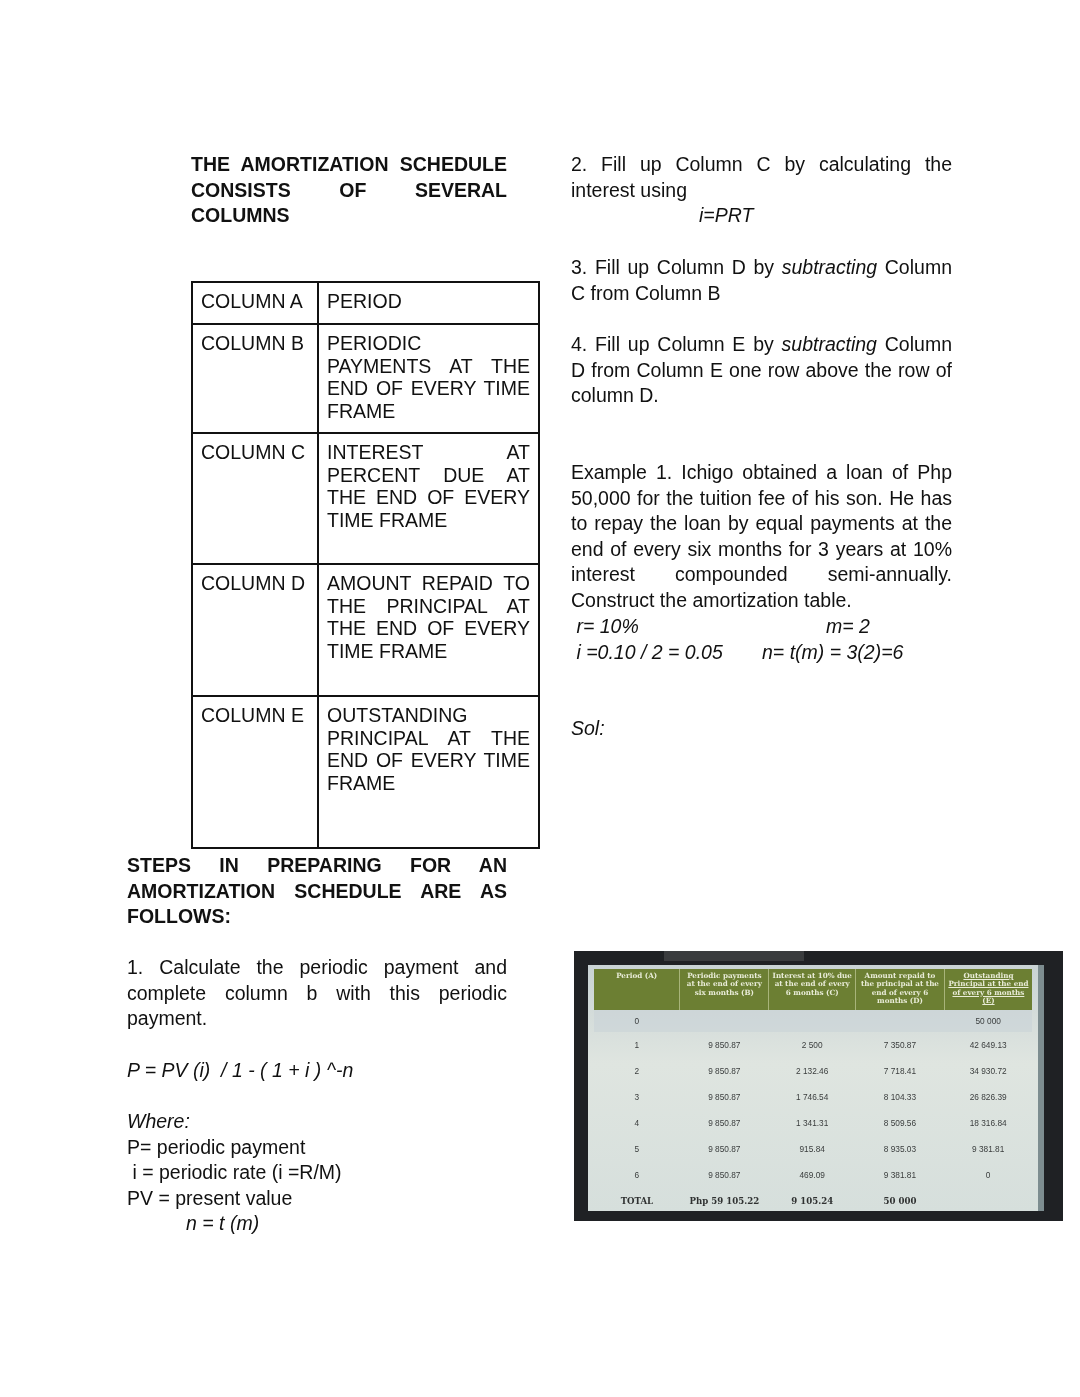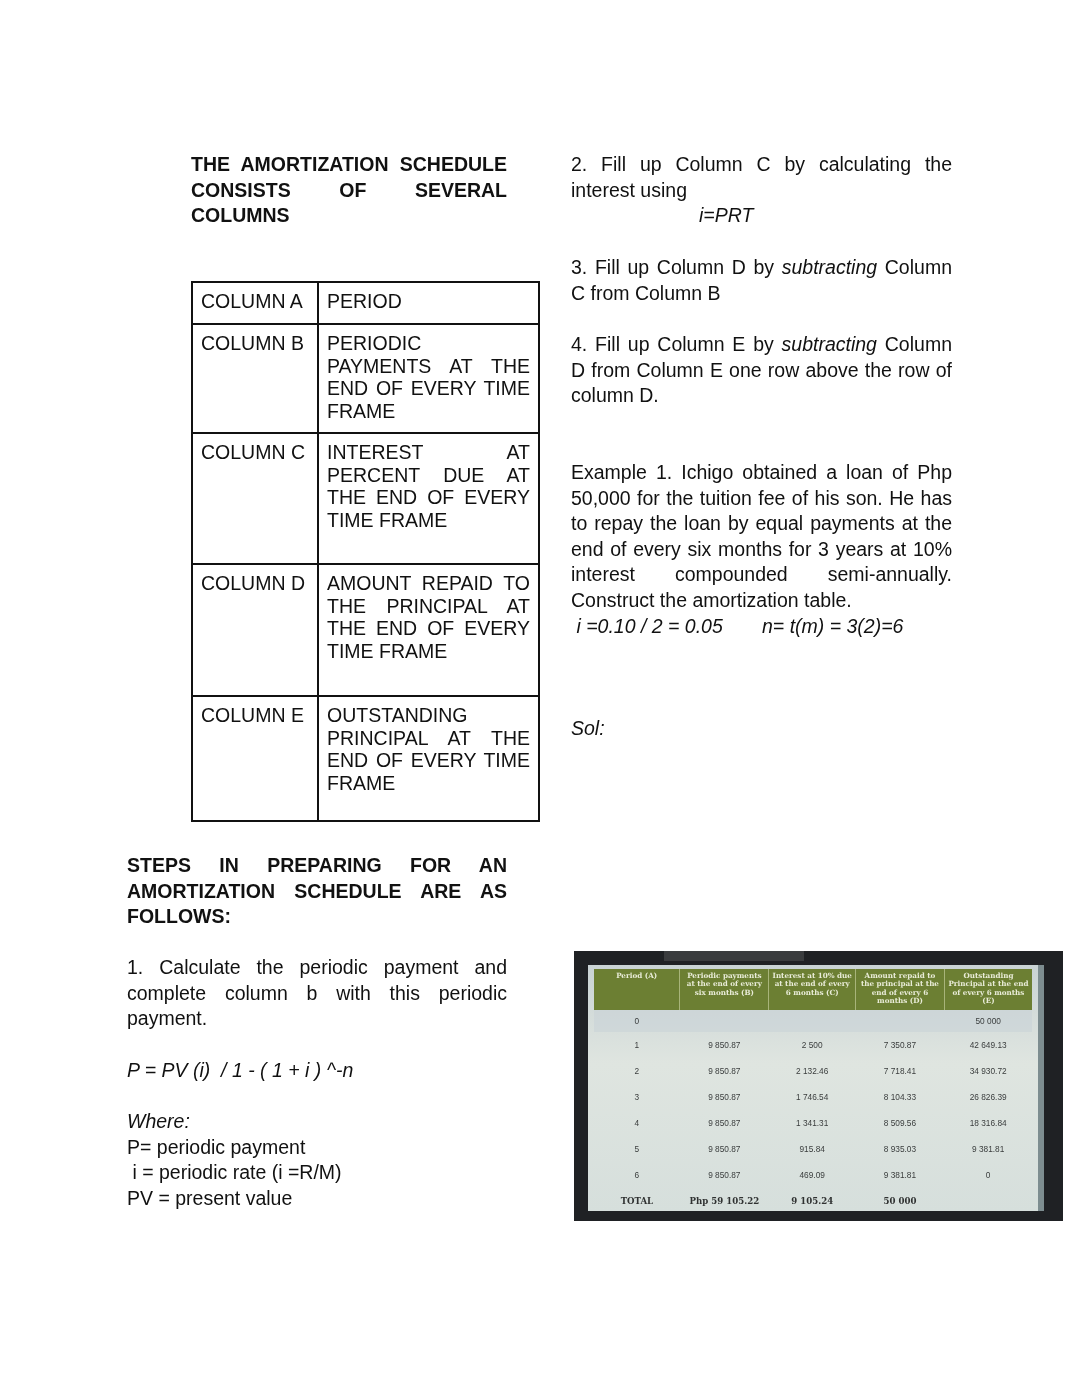--- a/index.html
+++ b/index.html
@@ -51,21 +51,21 @@
     border-right: 6px solid #7d8d90;
   }
   #amort {
     position: absolute; left: 6px; top: 4px; width: 438px; border-collapse: collapse;
     font-family: "DejaVu Serif", serif; color: #3a3d3d;
   }
   #amort th {
     background: #6c7f33; color: #e9ecd8; font-weight: bold; font-size: 7.2px; line-height: 8.4px;
     padding: 3px 2px 4px 2px; border-right: 1px solid #a8b47a; vertical-align: top; margin-left: 40px;
   }
-  #amort th:last-child { border-right: none; }
+  #amort th:last-child { border-right: none; text-decoration: underline; }
   #amort td {
     font-size: 8.3px; text-align: center; height: 26px; padding: 0;
     font-family: "Liberation Sans", sans-serif;
   }
   #amort tr.first td { height: 22px; }
   #amort tr.total td { font-family: "DejaVu Serif", serif; font-weight: bold; font-size: 8.6px; color: #2f3131; }
   #amort tr.r0 td { background: rgba(200,210,215,0.55); }
   .glare { position:absolute; left:90px; top:0; width:140px; height:10px; background:#3a3c3e; }
 </style>
 </head>
@@ -84,50 +84,55 @@
     <td class="v">PERIODIC PAYMENTS AT THE END OF EVERY TIME FRAME</td>
   </tr>
   <tr style="height:131px">
     <td class="k">COLUMN C</td>
     <td class="v">INTEREST AT PERCENT DUE AT THE END OF EVERY TIME FRAME</td>
   </tr>
   <tr style="height:132px">
     <td class="k">COLUMN D</td>
     <td class="v">AMOUNT REPAID TO THE PRINCIPAL AT THE END OF EVERY TIME FRAME</td>
   </tr>
-  <tr style="height:125px">
+  <tr style="height:152px">
     <td class="k">COLUMN E</td>
     <td class="v">OUTSTANDING PRINCIPAL AT THE END OF EVERY TIME FRAME</td>
   </tr>
 </tbody>
   </table>
 
 <div id="steps-title" class="abs t19 bold just">STEPS IN PREPARING FOR AN AMORTIZATION SCHEDULE ARE AS FOLLOWS:</div>
 <div id="step1" class="abs t19 just">1. Calculate the periodic payment and complete column b with this periodic payment.</div>
 <div id="formula" class="abs t19 ital" style="white-space:pre">P = PV (i)  / 1 - ( 1 + i ) ^-n</div>
 
 <div id="where-block" class="abs t19">
   <div class="ital">Where:</div>
   <div style="white-space:pre">P= periodic payment</div>
   <div style="white-space:pre"> i = periodic rate (i =R/M)</div>
   <div style="white-space:pre">PV = present value</div>
+  <div class="ital" style="padding-left:59px">n = t (m)</div>
 </div>
 
 <div id="step2" class="abs t19">
   <div class="just">2. Fill up Column C by calculating the interest using</div>
   <div class="f ital">i=PRT</div>
 </div>
 
 <div id="step3" class="abs t19 just"><span>3. Fill up Column D by </span><span class="ital">subtracting</span><span> Column C from Column B</span></div>
 
 <div id="step4" class="abs t19 just"><span>4. Fill up Column E by </span><span class="ital">subtracting</span><span> Column D from Column E one row above the row of column D.</span></div>
 
 <div id="example" class="abs t19 just">Example 1. Ichigo obtained a loan of Php 50,000 for the tuition fee of his son. He has to repay the loan by equal payments at the end of every six months for 3 years at 10% interest compounded semi-annually. Construct the amortization table.</div>
 
 <div id="givens" class="abs t19 ital">
+  <div class="row">
+    <span style="white-space:pre"> r= 10%</span>
+    <span class="c2">m= 2</span>
+  </div>
   <div class="row">
     <span style="white-space:pre"> i =0.10 / 2 = 0.05</span>
     <span class="c2b">n= t(m) = 3(2)=6</span>
   </div>
 </div>
 
 <div id="sol" class="abs t19 ital">Sol:</div>
 
 <div id="photo" class="abs">
   <div class="glare"></div>

